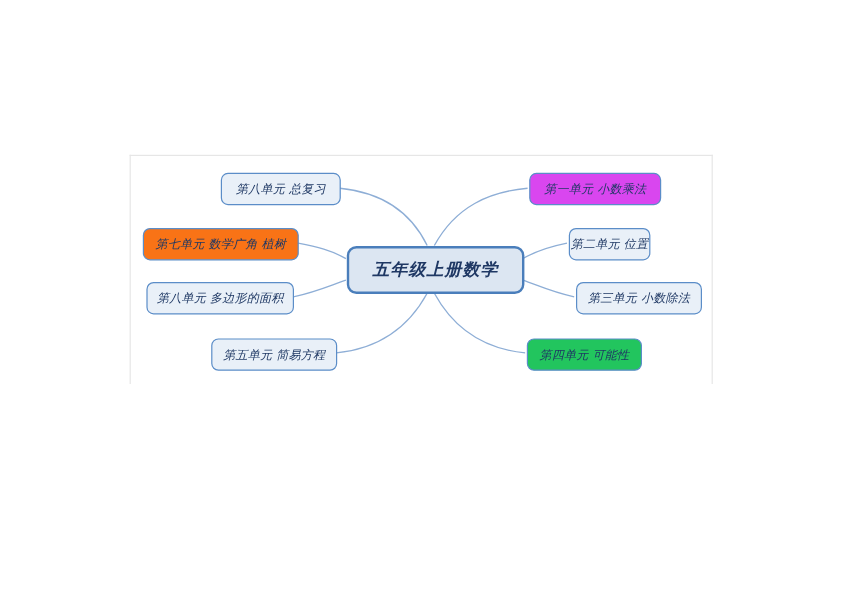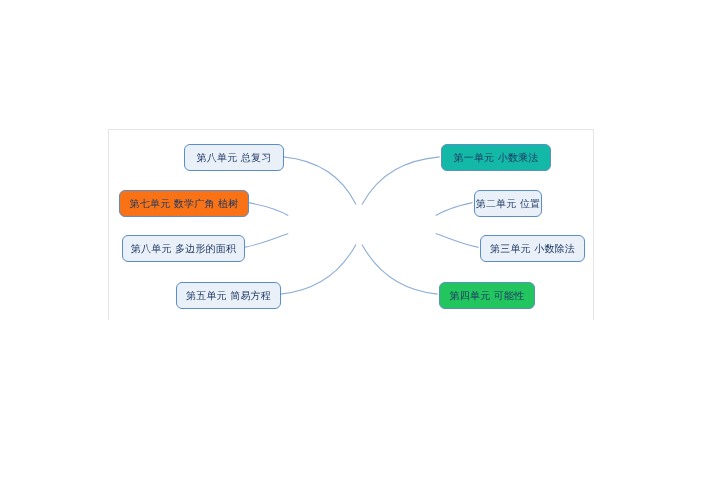--- a/index.html
+++ b/index.html
@@ -41,20 +41,21 @@
     align-items: center;
     justify-content: center;
     white-space: nowrap;
     border-radius: 6px;
     background: #e9f0f8;
     border: 1.3px solid #5b8dc8;
     color: #1f3864;
     font-size: 10px;
     letter-spacing: 0.2px;
     z-index: 2;
+    font-style: italic;
   }
 
   #node-center {
     border-radius: 8px;
     background: #dce6f2;
     border: 2.4px solid #4a7ebb;
     color: #1f3864;
     font-size: 14px;
     font-weight: bold;
     letter-spacing: 1px;
@@ -72,21 +73,21 @@
       <path d="M 365 73 C 350 76 340 79 328 86"></path>
       <path d="M 371 118 C 352 114 340 108 328 104"></path>
       <path d="M 330 165 C 300 162 272 148 254 115"></path>
       <path d="M 172 165 C 202 162 230 148 248 115"></path>
       <path d="M 136 118 C 155 114 168 108 180 104"></path>
       <path d="M 140 73 C 156 76 168 79 180 86"></path>
       <path d="M 175 27 C 205 30 232 42 248 75"></path>
     </g>
   </svg>
 
-  <div class="node" id="node-unit-1" style="left: 332px; top: 14px; width: 110px; height: 27px; background: #14b8a6; border-color: rgb(91, 141, 200); color: rgb(31, 56, 100);">
+  <div class="node" id="node-unit-1" style="left: 332px; top: 14px; width: 110px; height: 27px; background: #d946ef; border-color: rgb(91, 141, 200); color: rgb(31, 56, 100);">
     <span>第一单元 小数乘法</span>
   </div>
   <div class="node" id="node-unit-2" style="left: 365px; top: 60px; width: 68px; height: 27px; background: rgb(233, 240, 248); border-color: rgb(91, 141, 200); color: rgb(31, 56, 100);">
     <span>第二单元 位置</span>
   </div>
   <div class="node" id="node-unit-3" style="left: 371px; top: 105px; width: 105px; height: 27px; background: rgb(233, 240, 248); border-color: rgb(91, 141, 200); color: rgb(31, 56, 100);">
     <span>第三单元 小数除法</span>
   </div>
   <div class="node" id="node-unit-4" style="left: 330px; top: 152px; width: 96px; height: 27px; background: #22c55e; border-color: rgb(91, 141, 200); color: rgb(31, 56, 100);">
     <span>第四单元 可能性</span>
@@ -97,14 +98,17 @@
   <div class="node" id="node-unit-6" style="left: 13px; top: 105px; width: 123px; height: 27px; background: rgb(233, 240, 248); border-color: rgb(91, 141, 200); color: rgb(31, 56, 100);">
     <span>第八单元 多边形的面积</span>
   </div>
   <div class="node" id="node-unit-7" style="left: 10px; top: 60px; width: 130px; height: 27px; background: #f97316; border-color: rgb(91, 141, 200); color: rgb(31, 56, 100);">
     <span>第七单元 数学广角 植树</span>
   </div>
   <div class="node" id="node-unit-8" style="left: 75px; top: 14px; width: 100px; height: 27px; background: rgb(233, 240, 248); border-color: rgb(91, 141, 200); color: rgb(31, 56, 100);">
     <span>第八单元 总复习</span>
   </div>
 
+  <div class="node" id="node-center" style="left: 180px; top: 75px; width: 148px; height: 40px; background: rgb(220, 230, 242); border-color: rgb(74, 126, 187); color: rgb(31, 56, 100);">
+    <span>五年级上册数学</span>
+  </div>
 
 </div>
 
 </body></html>

